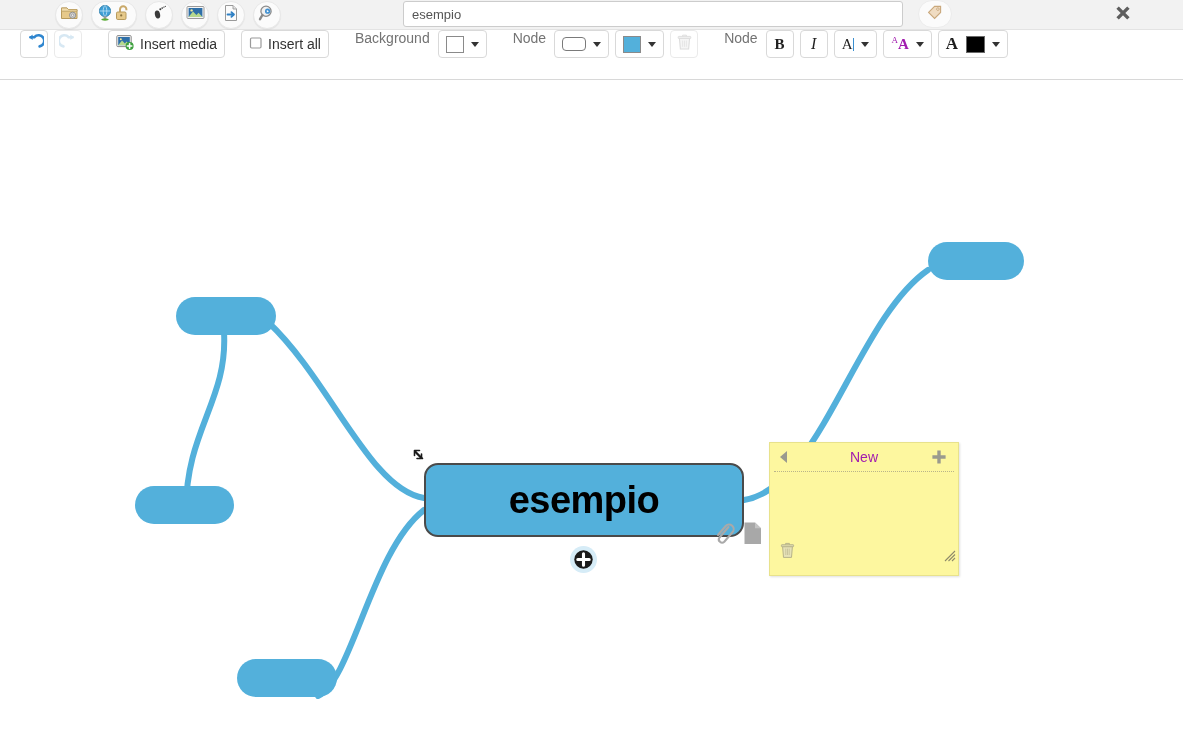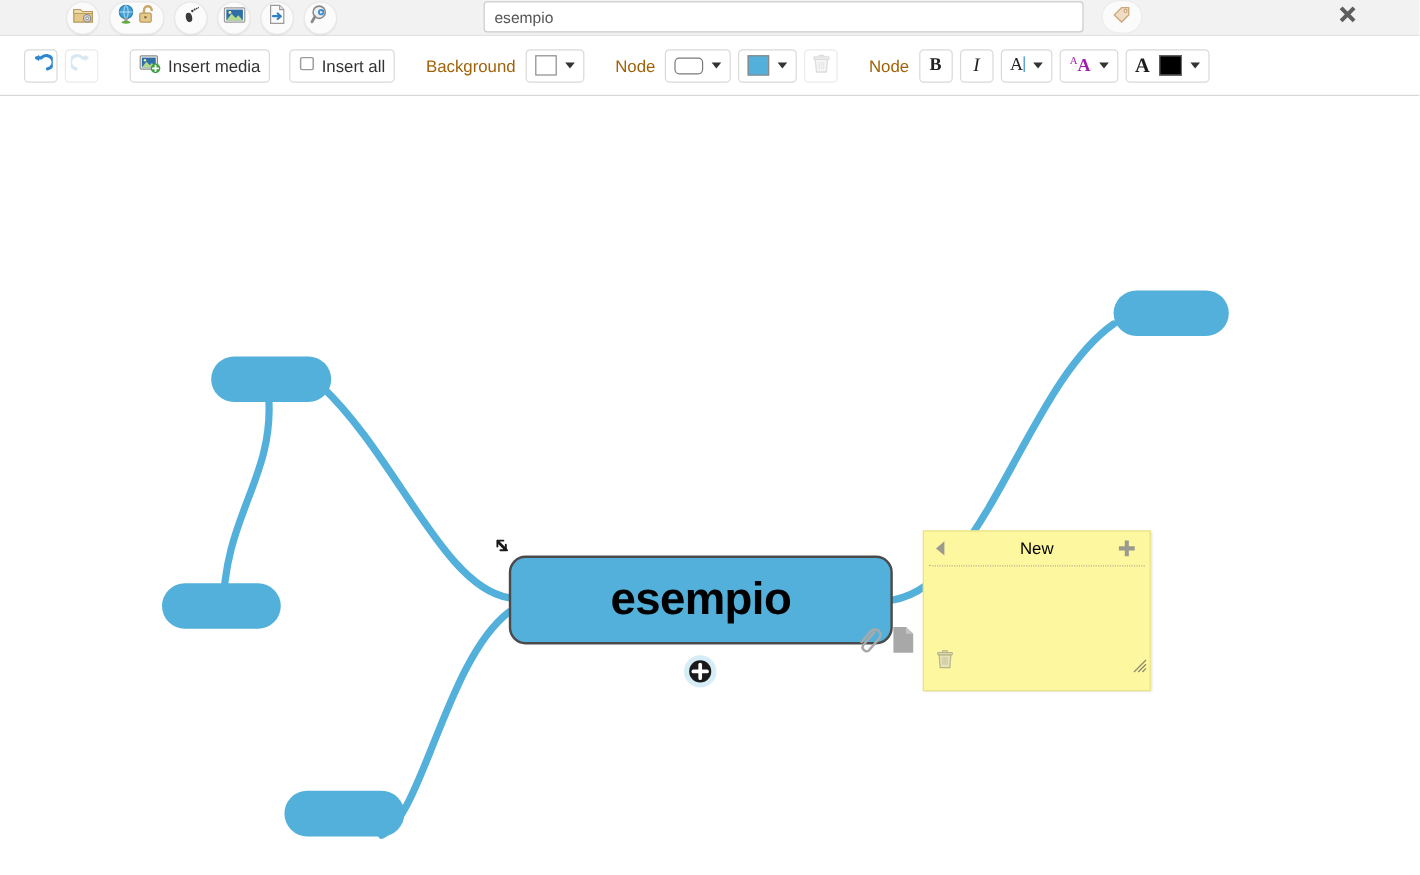--- a/index.html
+++ b/index.html
@@ -96,21 +96,20 @@
     cursor: pointer;
   }
 
   
   .toolbar {
     position: relative;
     height: 50px;
     background: #ffffff;
     border-bottom: 1px solid #d8d8d8;
     display: flex;
-    align-items: center;
     padding-left: 20px;
     box-sizing: border-box;
   }
   .tb-btn {
     height: 28px;
     min-width: 28px;
     box-sizing: border-box;
     border: 1px solid #d9d9d9;
     border-radius: 4px;
     background: #ffffff;
@@ -123,21 +122,21 @@
     font-family: "Liberation Sans", sans-serif;
     font-size: 14px;
     color: #333333;
     white-space: nowrap;
   }
   .tb-btn.icon-only { padding: 0; width: 28px; }
   .tb-btn.disabled { cursor: default; opacity: 0.55; }
   .tb-label {
     font-family: "Liberation Sans", sans-serif;
     font-size: 14px;
-    color: #a16207;
+    color: #737373;
     margin-right: 8px;
     white-space: nowrap;
   }
   .tb-gap-sm { width: 6px; display: inline-block; }
   .tb-gap-md { width: 16px; display: inline-block; }
   .tb-gap-lg { width: 26px; display: inline-block; }
   .swatch {
     width: 18px;
     height: 17px;
     border: 1px solid #8a8a8a;
@@ -278,21 +277,21 @@
   .sticky-head {
     position: relative;
     height: 28px;
     display: flex;
     align-items: center;
     justify-content: center;
   }
   .sticky-title {
     font-family: "Liberation Sans", sans-serif;
     font-size: 14px;
-    color: #000000;
+    color: #a21caf;
   }
   .sticky-prev {
     position: absolute;
     left: 10px;
     top: 8px;
     width: 0; height: 0;
     border-top: 6px solid transparent;
     border-bottom: 6px solid transparent;
     border-right: 7px solid #9a9a8e;
     cursor: pointer;

